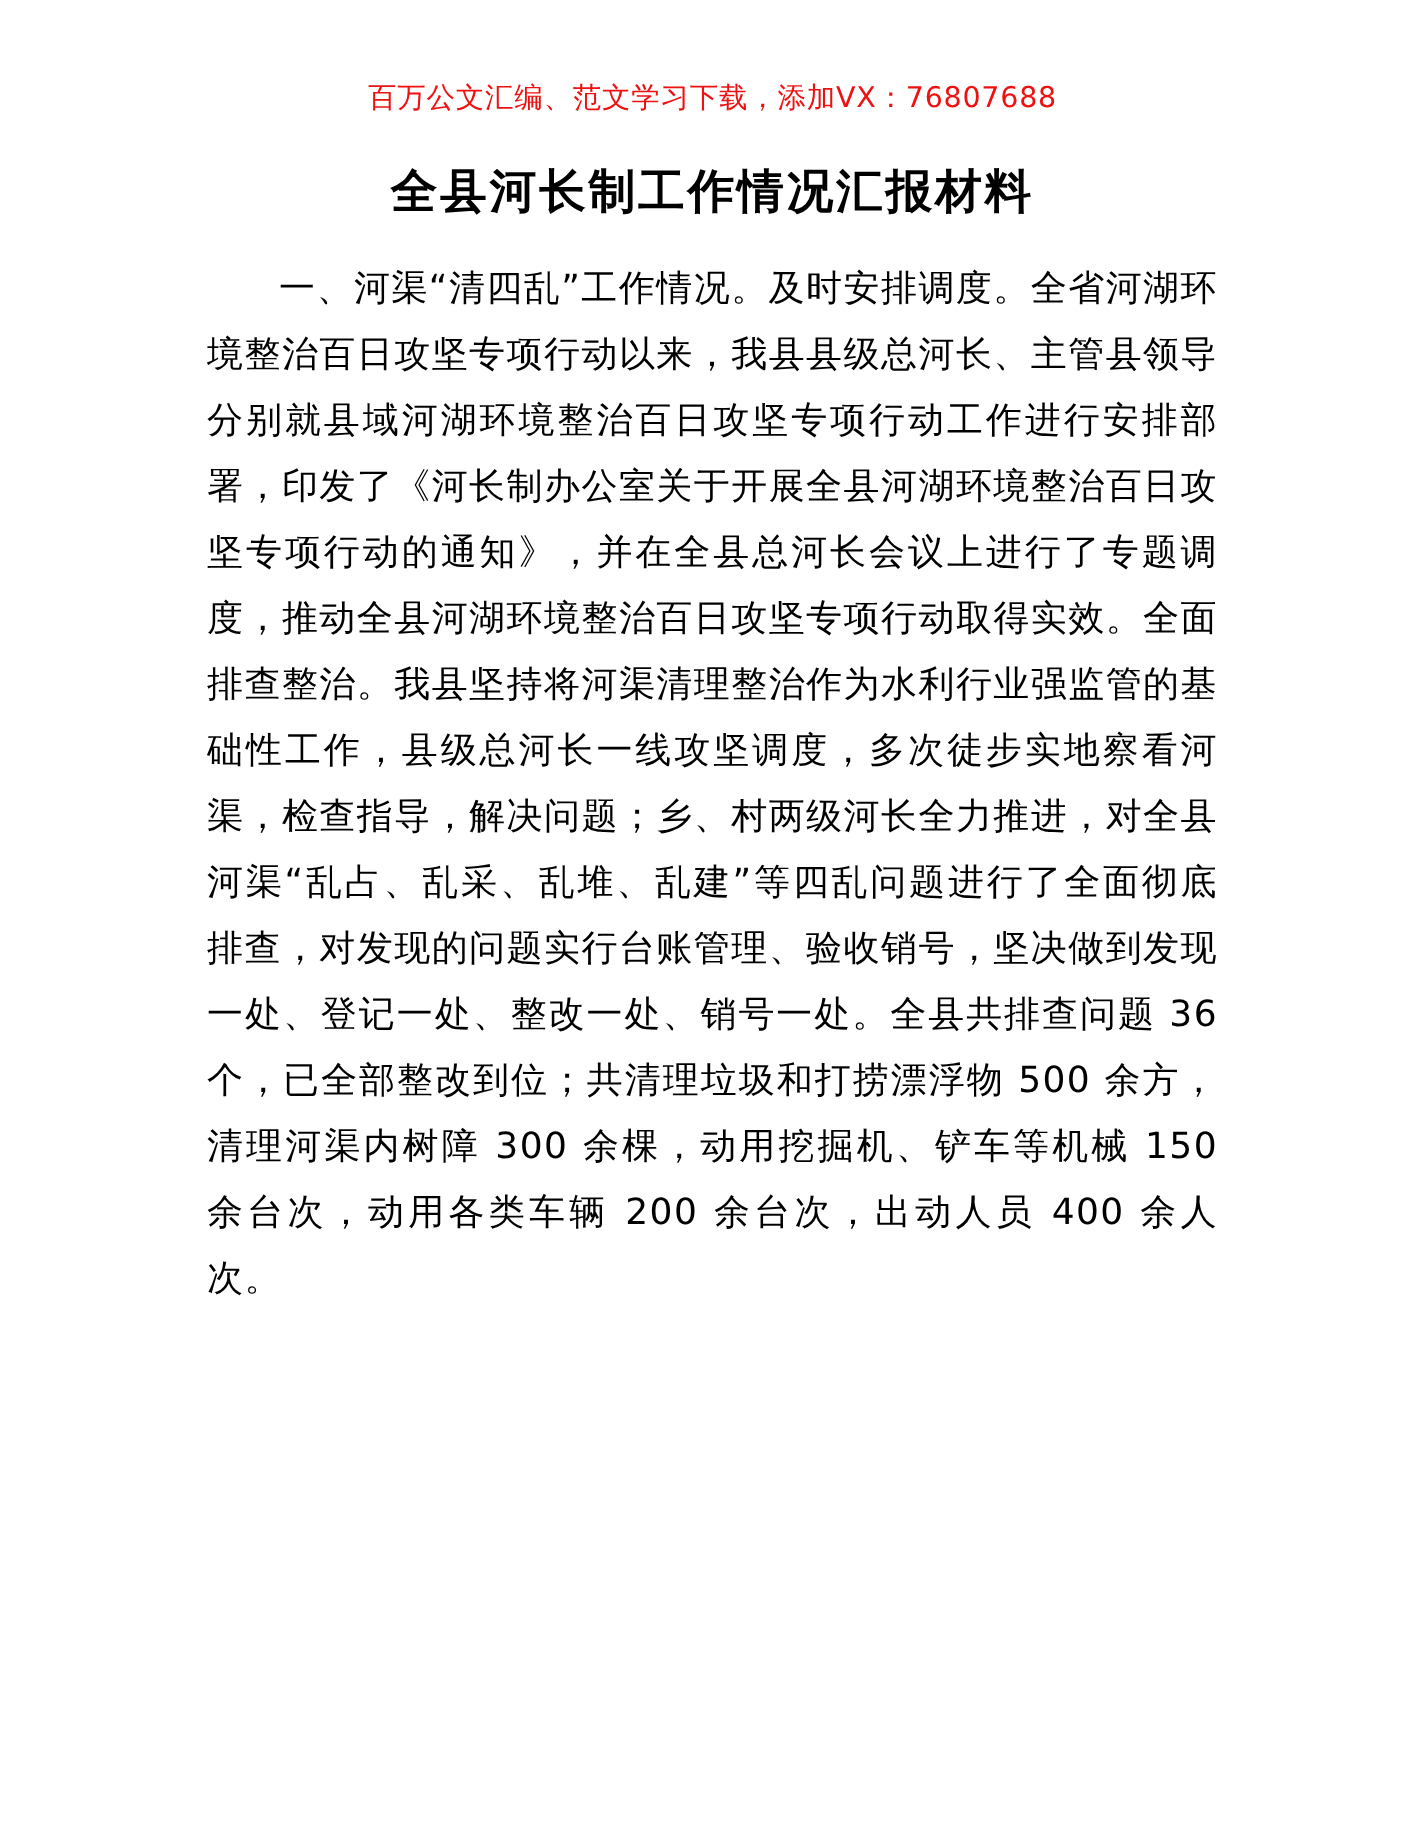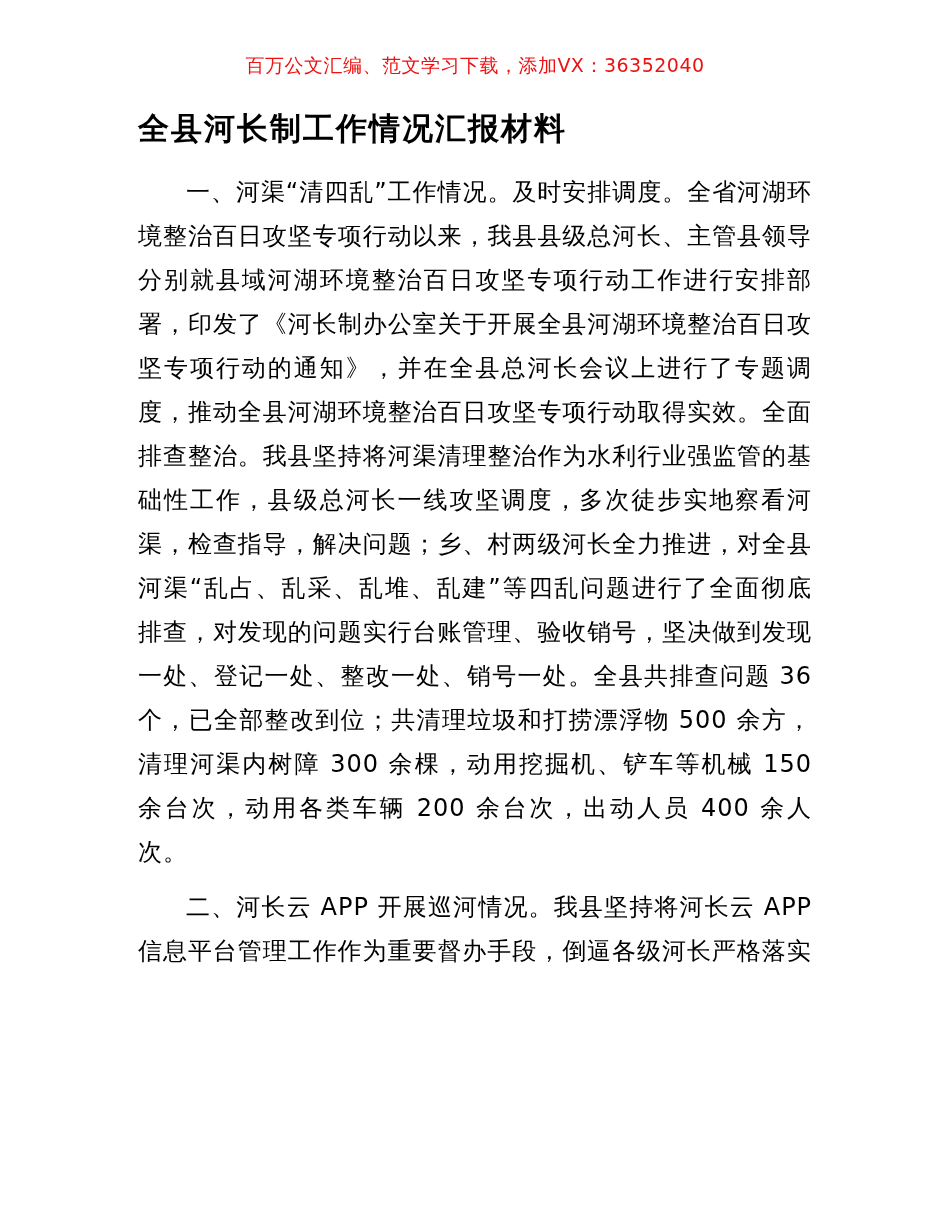--- a/index.html
+++ b/index.html
@@ -28,41 +28,41 @@
     text-align: center;
     color: #ee1111;
     white-space: nowrap;
   }
   .doc-title {
     margin: 30px 0 0 0;
     font-size: 31px;
     line-height: 40px;
     font-weight: 600;
     letter-spacing: 2px;
+    text-align: center;
     color: #000000;
   }
   .doc-body {
     margin-top: 22px;
   }
   .doc-body p {
     margin: 0 0 11px 0;
     font-size: 24px;
     line-height: 44px;
     letter-spacing: 0.95px;
     text-align: justify;
     text-indent: 2em;
     color: #000000;
     word-break: break-all;
   }
 </style>
 </head>
 <body>
 
 <div class="page">
-  <div class="header-notice">百万公文汇编、范文学习下载，添加VX：36352040</div>
+  <div class="header-notice">百万公文汇编、范文学习下载，添加VX：76807688</div>
 
   <h1 class="doc-title">全县河长制工作情况汇报材料</h1>
 
   <div class="doc-body">
     <p>一、河渠“清四乱”工作情况。及时安排调度。全省河湖环境整治百日攻坚专项行动以来，我县县级总河长、主管县领导分别就县域河湖环境整治百日攻坚专项行动工作进行安排部署，印发了《河长制办公室关于开展全县河湖环境整治百日攻坚专项行动的通知》，并在全县总河长会议上进行了专题调度，推动全县河湖环境整治百日攻坚专项行动取得实效。全面排查整治。我县坚持将河渠清理整治作为水利行业强监管的基础性工作，县级总河长一线攻坚调度，多次徒步实地察看河渠，检查指导，解决问题；乡、村两级河长全力推进，对全县河渠“乱占、乱采、乱堆、乱建”等四乱问题进行了全面彻底排查，对发现的问题实行台账管理、验收销号，坚决做到发现一处、登记一处、整改一处、销号一处。全县共排查问题 36 个，已全部整改到位；共清理垃圾和打捞漂浮物 500 余方，清理河渠内树障 300 余棵，动用挖掘机、铲车等机械 150 余台次，动用各类车辆 200 余台次，出动人员 400 余人次。</p>
-    <p>二、河长云 APP 开展巡河情况。我县坚持将河长云 APP 信息平台管理工作作为重要督办手段，倒逼各级河长严格落实</p>
   </div>
 </div>
 
 </body></html>

